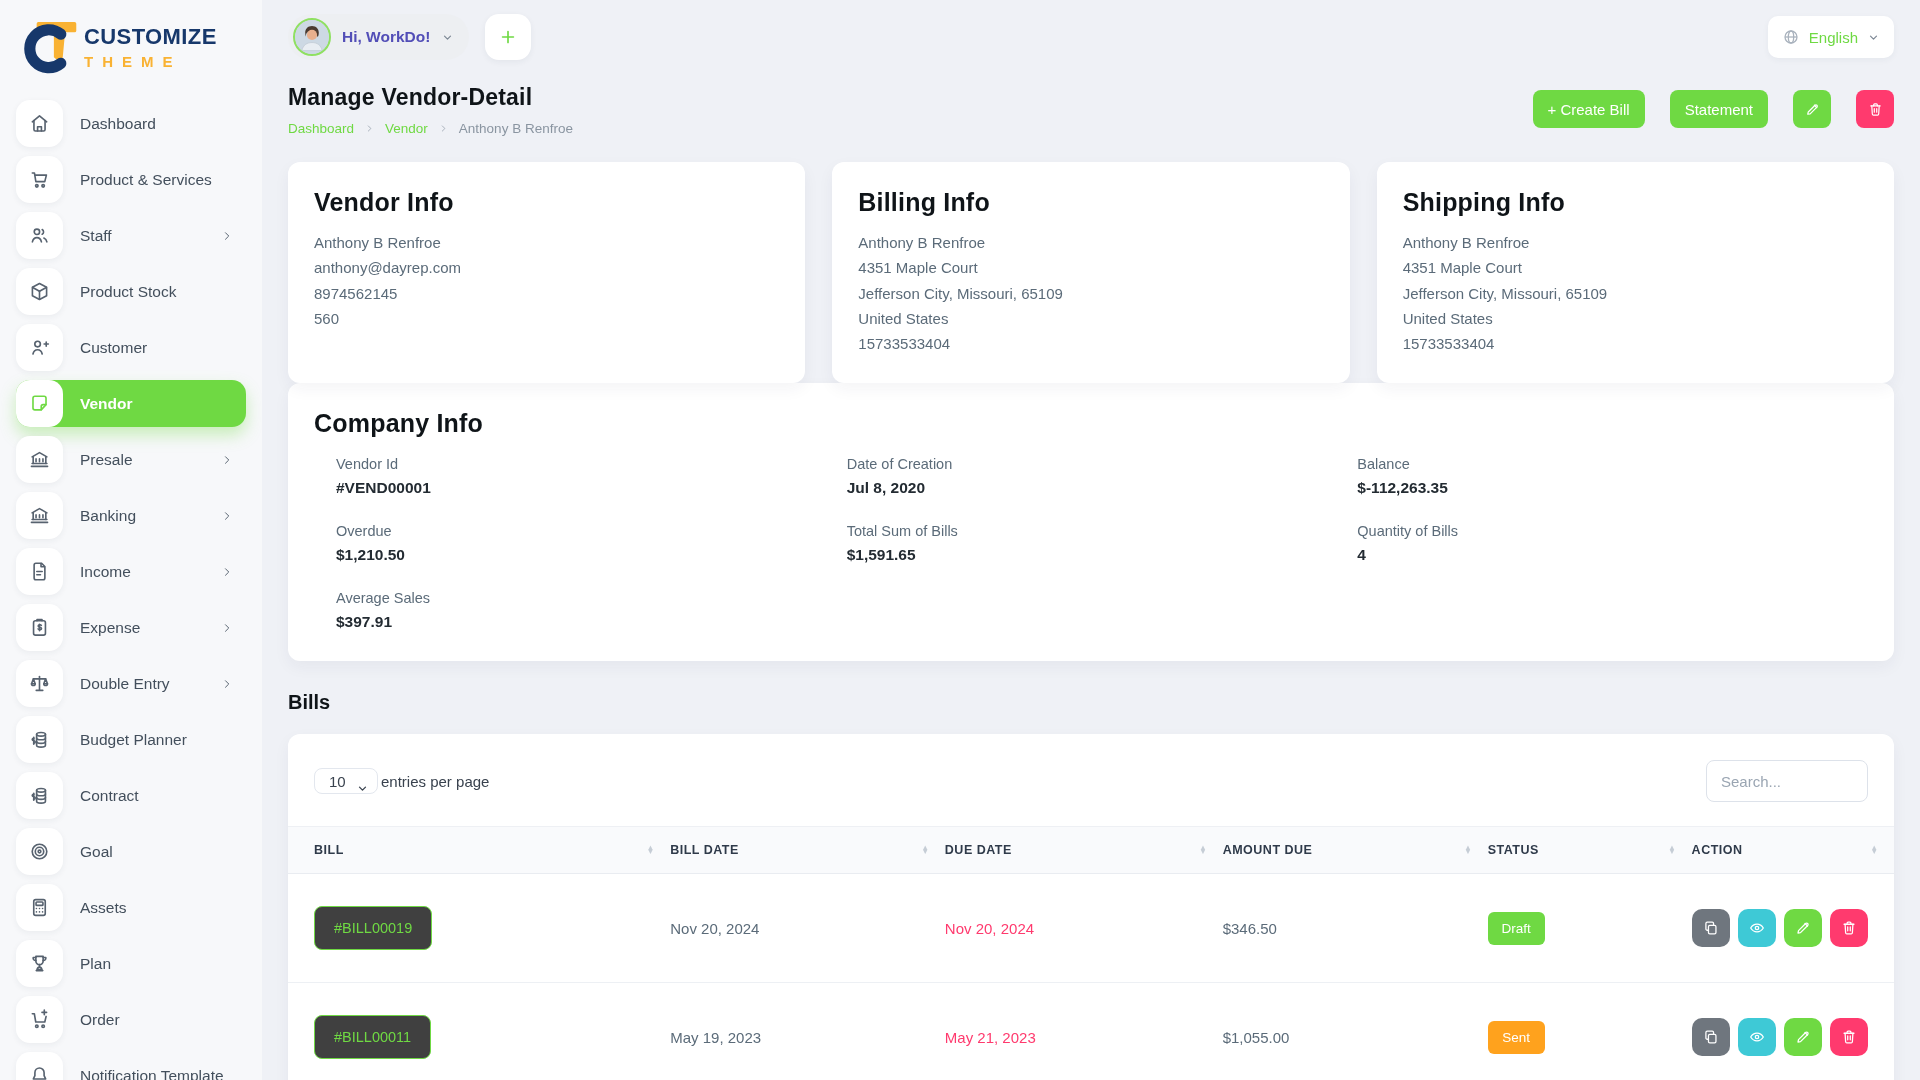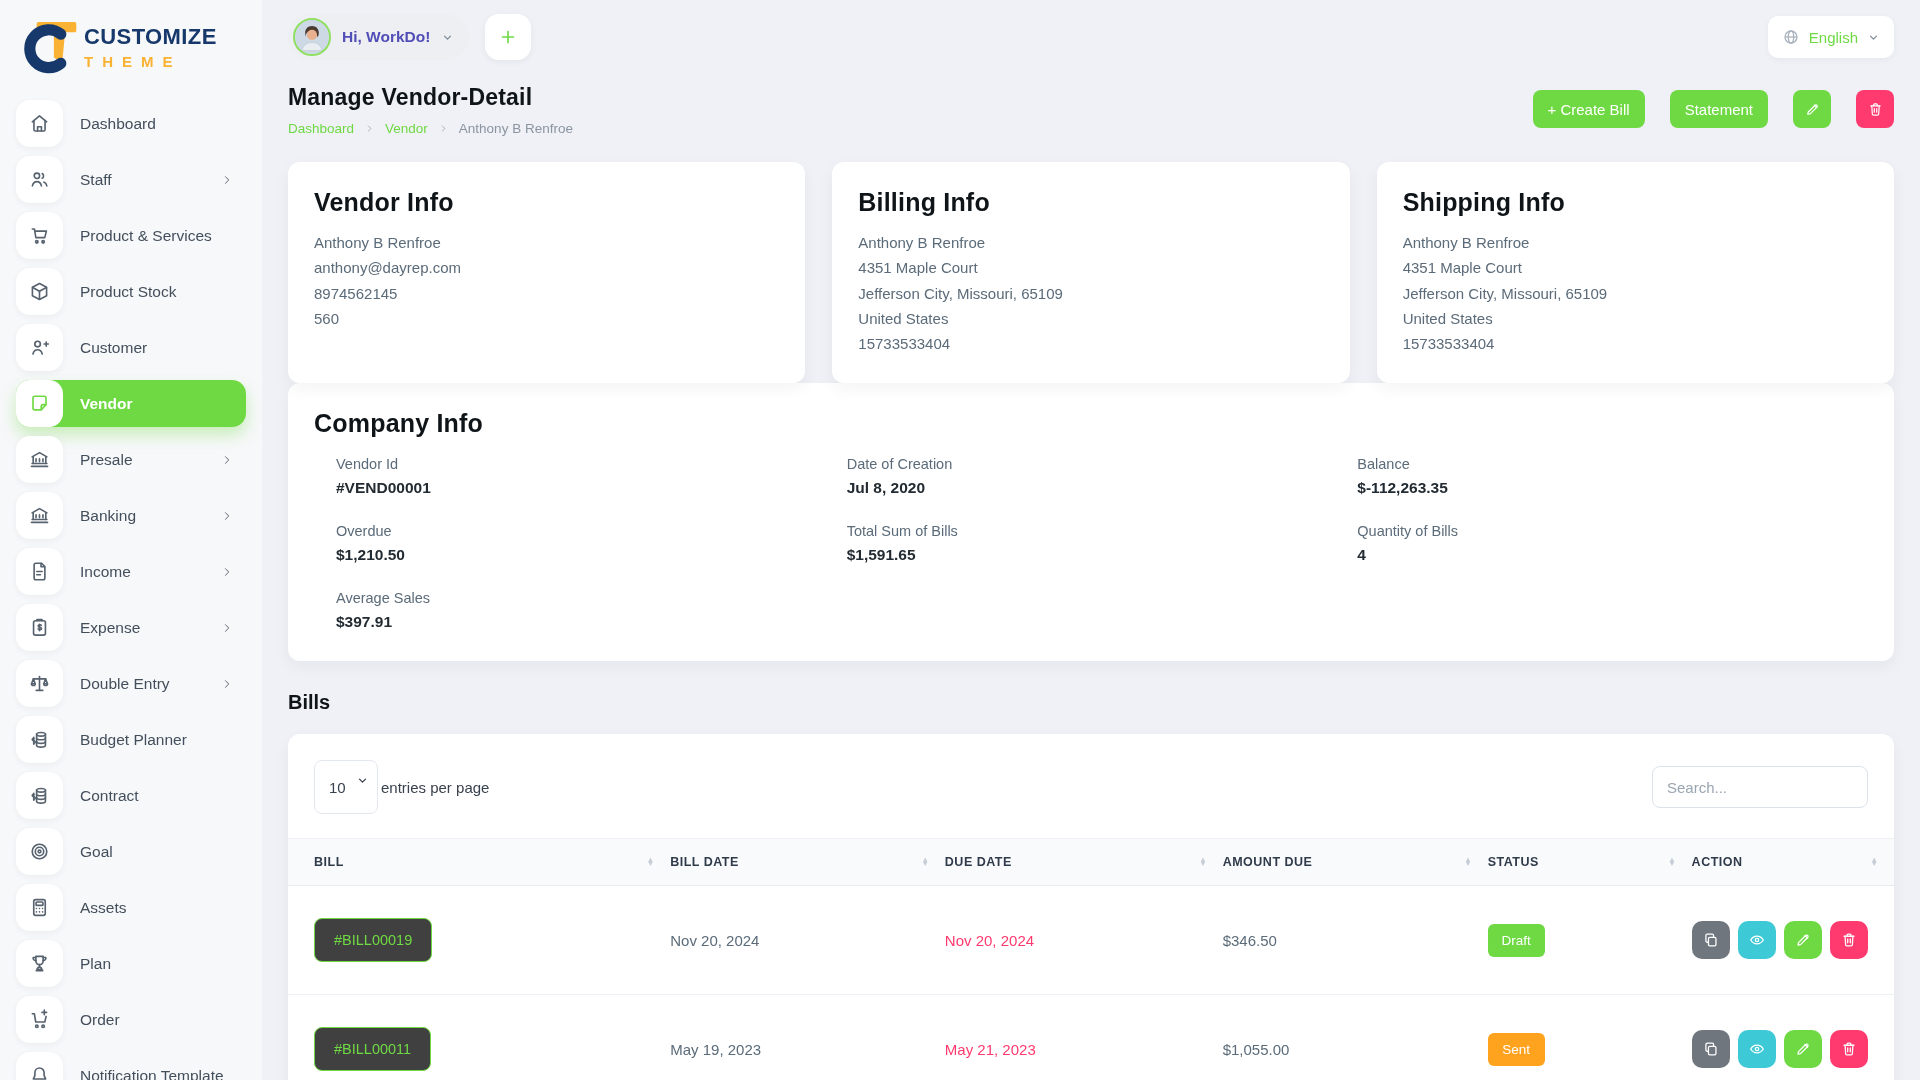--- a/index.html
+++ b/index.html
@@ -60,25 +60,25 @@
 
   .company-card{padding:26px 26px 30px}
   .company-grid{display:grid;grid-template-columns:repeat(3,1fr);row-gap:26px;margin-top:18px;padding-left:22px}
   .field .flabel{font-size:14.5px;color:#5b6b79;margin-bottom:7px}
   .field .fvalue{font-size:15.5px;color:#232b32;font-weight:700}
 
   .bills-title{font-size:20px;color:#0f1418;font-weight:700;margin:30px 0 20px}
   .table-card{padding:26px 0 0;border-radius:12px}
   .table-toolbar{display:flex;align-items:center;padding:0 26px 24px}
   .select-wrap{position:relative}
-  select.entries{appearance:none;-webkit-appearance:none;height:54px;width:64px;border:1px solid #e3e7ee;border-radius:8px;background:#fff;font-size:15px;color:#39424e;padding:0 24px 0 14px;font-family:inherit;cursor:pointer}
+  select.entries{appearance:none;-webkit-appearance:none;height:26px;width:64px;border:1px solid #e3e7ee;border-radius:8px;background:#fff;font-size:15px;color:#39424e;padding:0 24px 0 14px;font-family:inherit;cursor:pointer}
   .select-wrap .sc{position:absolute;right:9px;top:14px;pointer-events:none;color:#39424e;display:flex}
   .select-wrap .sc svg{width:13px;height:13px}
   .toolbar-label{margin-left:3px;font-size:15px;color:#39424e}
-  .search{margin-left:auto;height:42px;width:216px;border:1px solid #dde2ea;border-radius:8px;padding:16px 14px;font-size:15px;color:#39424e;font-family:inherit;background:#fff}
+  .search{margin-left:auto;height:42px;width:162px;border:1px solid #dde2ea;border-radius:8px;padding:16px 14px;font-size:15px;color:#39424e;font-family:inherit;background:#fff}
   .search::placeholder{color:#9aa5b2}
 
   table.bills{width:100%;border-collapse:collapse;table-layout:fixed}
   col.c1{width:23.8%}col.c2{width:17.1%}col.c3{width:17.3%}col.c4{width:16.5%}col.c5{width:12.7%}
   thead th{background:#f9fafc;border-top:1px solid #eef0f4;border-bottom:1px solid #e9ecf1;text-align:right;padding:0;height:47px;cursor:pointer}
   .th-in{display:flex;align-items:center;justify-content:space-between;padding-right:16px}
   th:first-child .th-in{padding-left:26px}
   .th-lbl{font-size:12.5px;font-weight:700;letter-spacing:.5px;color:#2f3a4a;text-transform:uppercase}
   .sort{display:flex;flex-direction:column;line-height:.62;color:#c6cdd6;font-size:7.5px}
   tbody td{height:109px;vertical-align:middle;font-size:15px;color:#5b6b79;border-bottom:1px solid #edf0f4}
@@ -121,46 +121,46 @@
               <path d="M10 19.8v-4.4h4v4.4"></path>
             </svg>
           </span>
         </span>
     <span class="lbl">Dashboard</span>
   </div>
       <div class="nav-item">
     <span class="chip">
           <span class="nav-icon" style="display: flex;">
             <svg viewBox="0 0 24 24" fill="none" stroke="currentColor" stroke-width="1.7" stroke-linecap="round" stroke-linejoin="round">
+              <circle cx="9.2" cy="18.6" r="1.3"></circle>
+              <circle cx="15.8" cy="18.6" r="1.3"></circle>
+              <path d="M4.5 5.2h2.2l1.5 9h9.3l1.7-6.8H7.3"></path>
+            </svg>
+          </span>
+        </span>
+    <span class="lbl">Product &amp; Services</span>
+  </div>
+      <div class="nav-item">
+    <span class="chip">
+          <span class="nav-icon" style="display: flex;">
+            <svg viewBox="0 0 24 24" fill="none" stroke="currentColor" stroke-width="1.7" stroke-linecap="round" stroke-linejoin="round">
               <circle cx="9.3" cy="8.2" r="2.8"></circle>
               <path d="M4.6 18.6c.6-2.8 2.4-4.4 4.7-4.4s4.1 1.6 4.7 4.4"></path>
               <path d="M14.8 5.8a2.8 2.8 0 0 1 0 4.9"></path>
               <path d="M16.6 14.6c1.6.6 2.7 2 3.1 4"></path>
             </svg>
           </span>
         </span>
     <span class="lbl">Staff</span>
   <span class="chev">
           <svg viewBox="0 0 24 24" fill="none" stroke="currentColor" stroke-width="1.7" stroke-linecap="round" stroke-linejoin="round">
             <path d="m9.4 6.4 5.6 5.6-5.6 5.6"></path>
           </svg>
         </span>
       </div>
-      <div class="nav-item">
-    <span class="chip">
-          <span class="nav-icon" style="display: flex;">
-            <svg viewBox="0 0 24 24" fill="none" stroke="currentColor" stroke-width="1.7" stroke-linecap="round" stroke-linejoin="round">
-              <circle cx="9.2" cy="18.6" r="1.3"></circle>
-              <circle cx="15.8" cy="18.6" r="1.3"></circle>
-              <path d="M4.5 5.2h2.2l1.5 9h9.3l1.7-6.8H7.3"></path>
-            </svg>
-          </span>
-        </span>
-    <span class="lbl">Product &amp; Services</span>
-  </div>
       <div class="nav-item">
     <span class="chip">
           <span class="nav-icon" style="display: flex;">
             <svg viewBox="0 0 24 24" fill="none" stroke="currentColor" stroke-width="1.7" stroke-linecap="round" stroke-linejoin="round">
               <path d="m12 3.6 7.4 4v8.8l-7.4 4-7.4-4V7.6z"></path>
               <path d="m4.9 7.8 7.1 3.9 7.1-3.9"></path>
               <path d="M12 11.7v8.4"></path>
             </svg>
           </span>
         </span>

